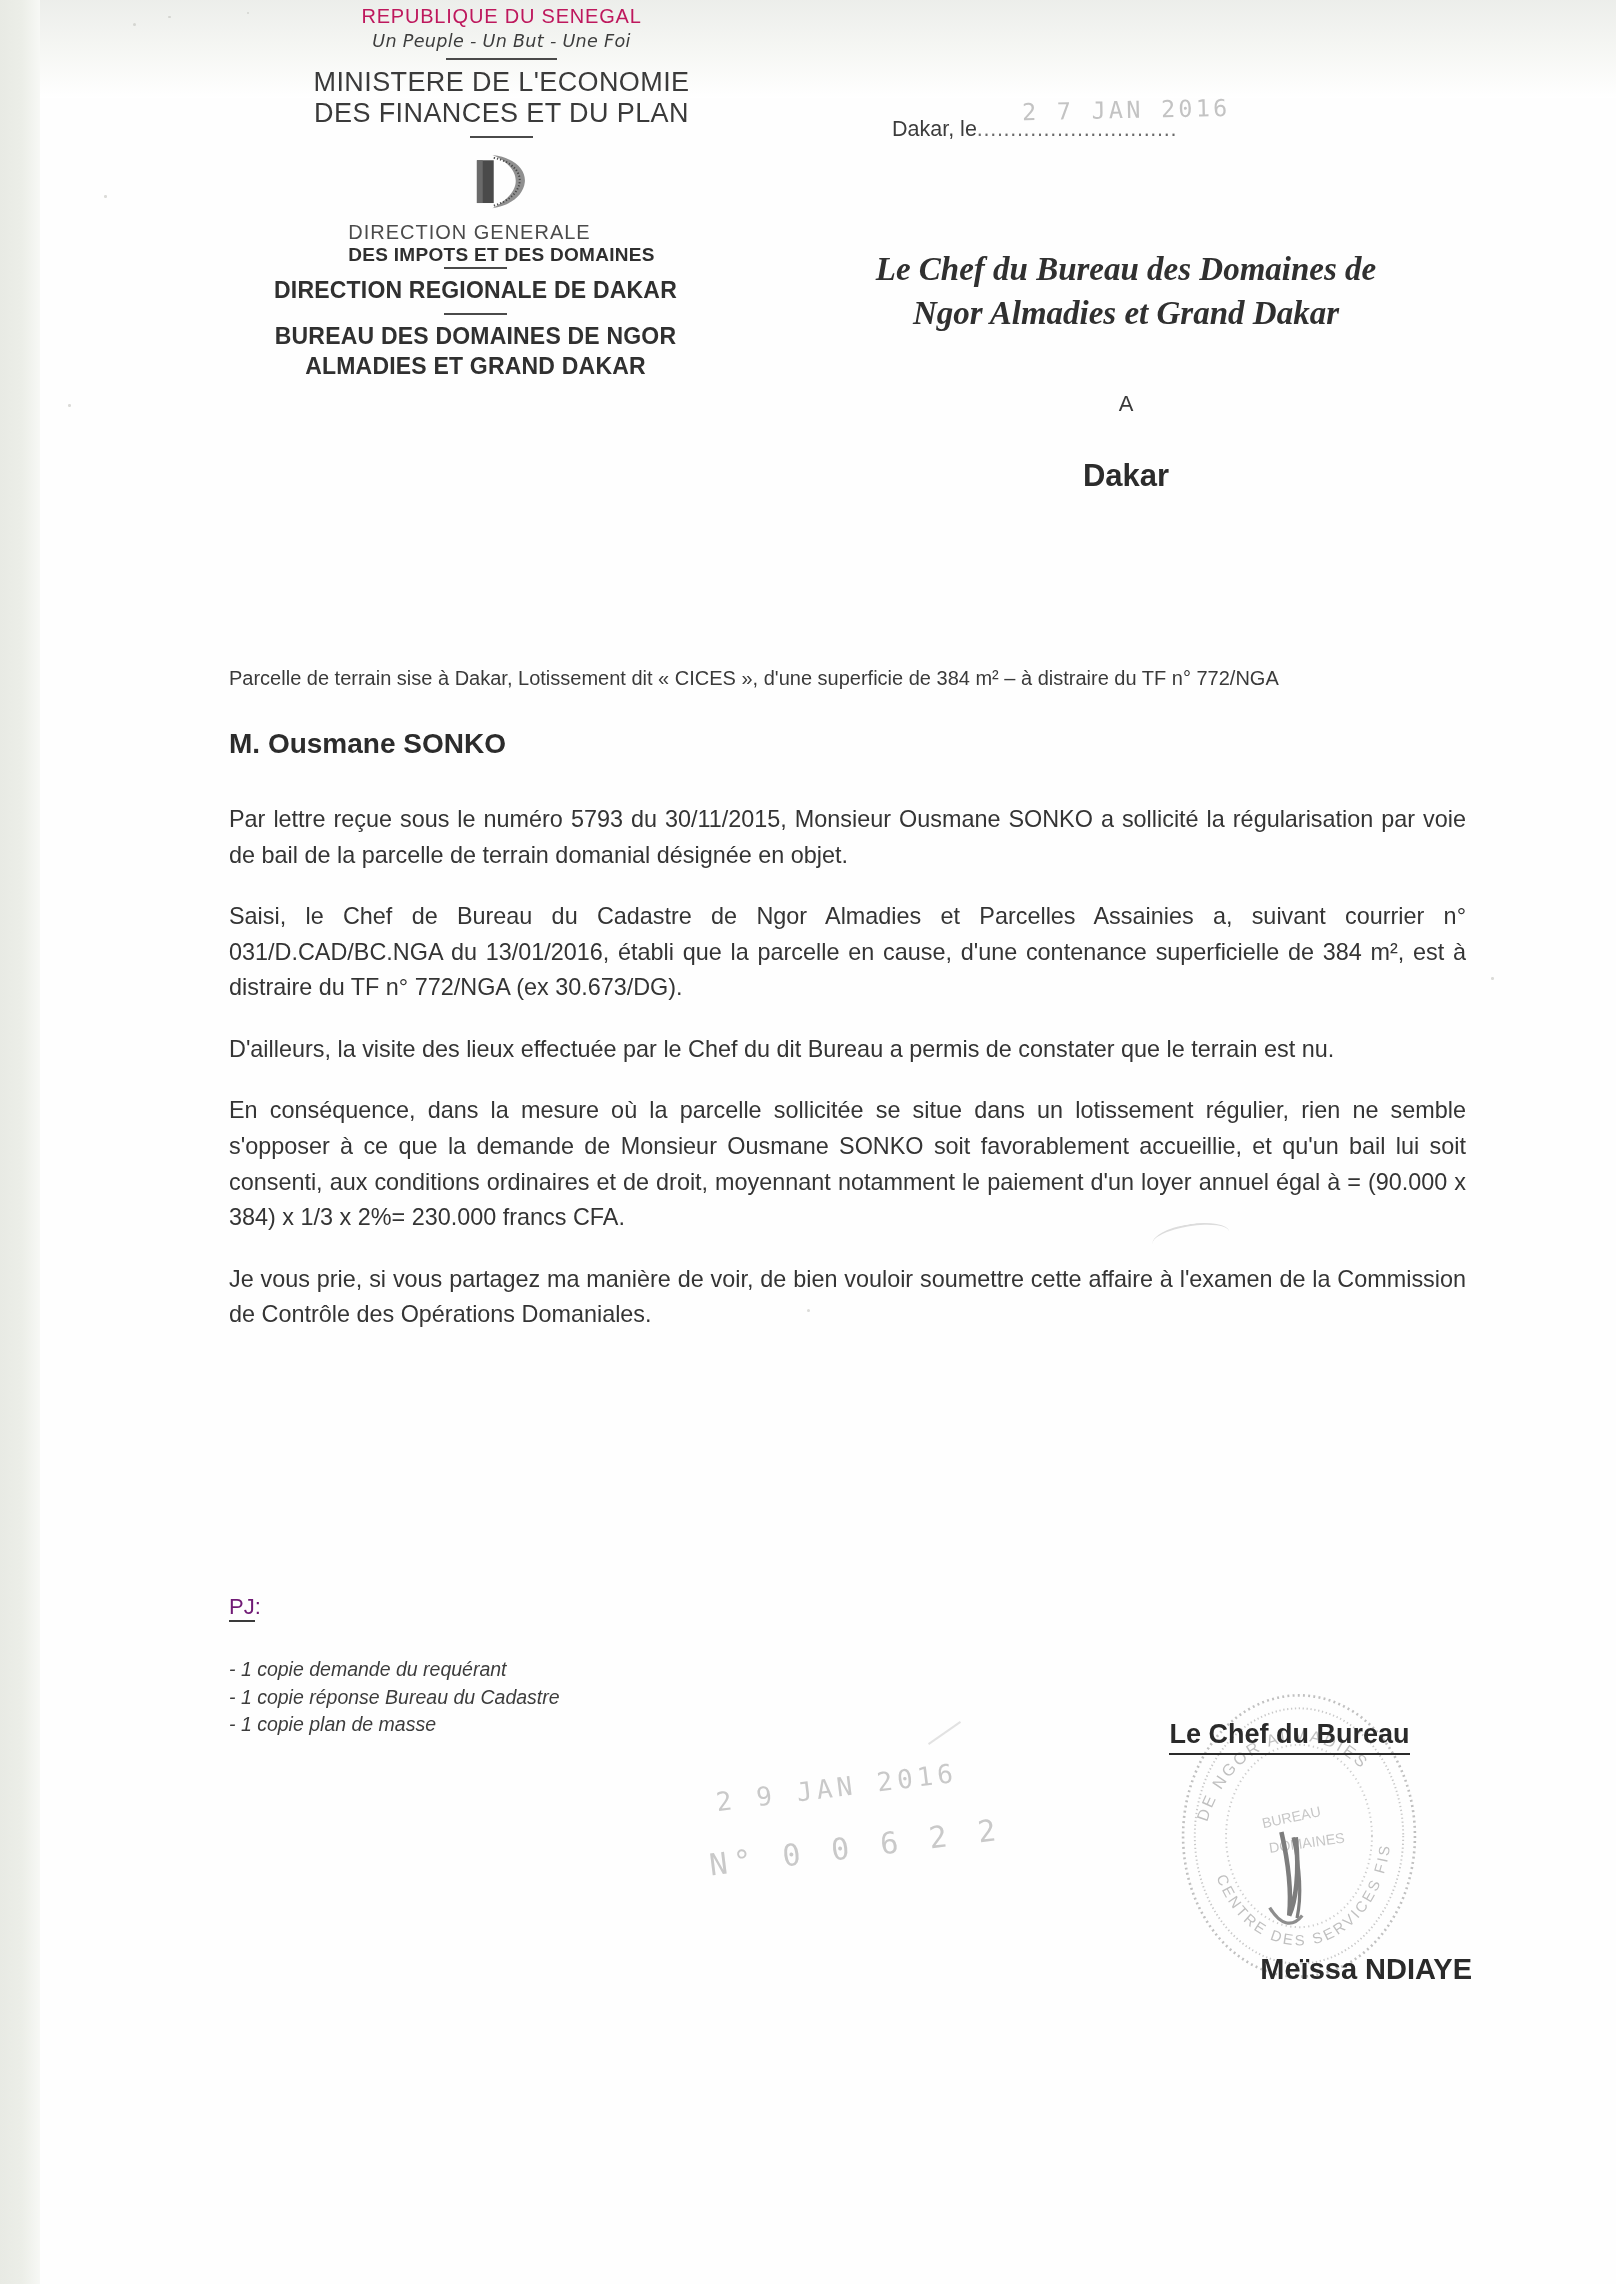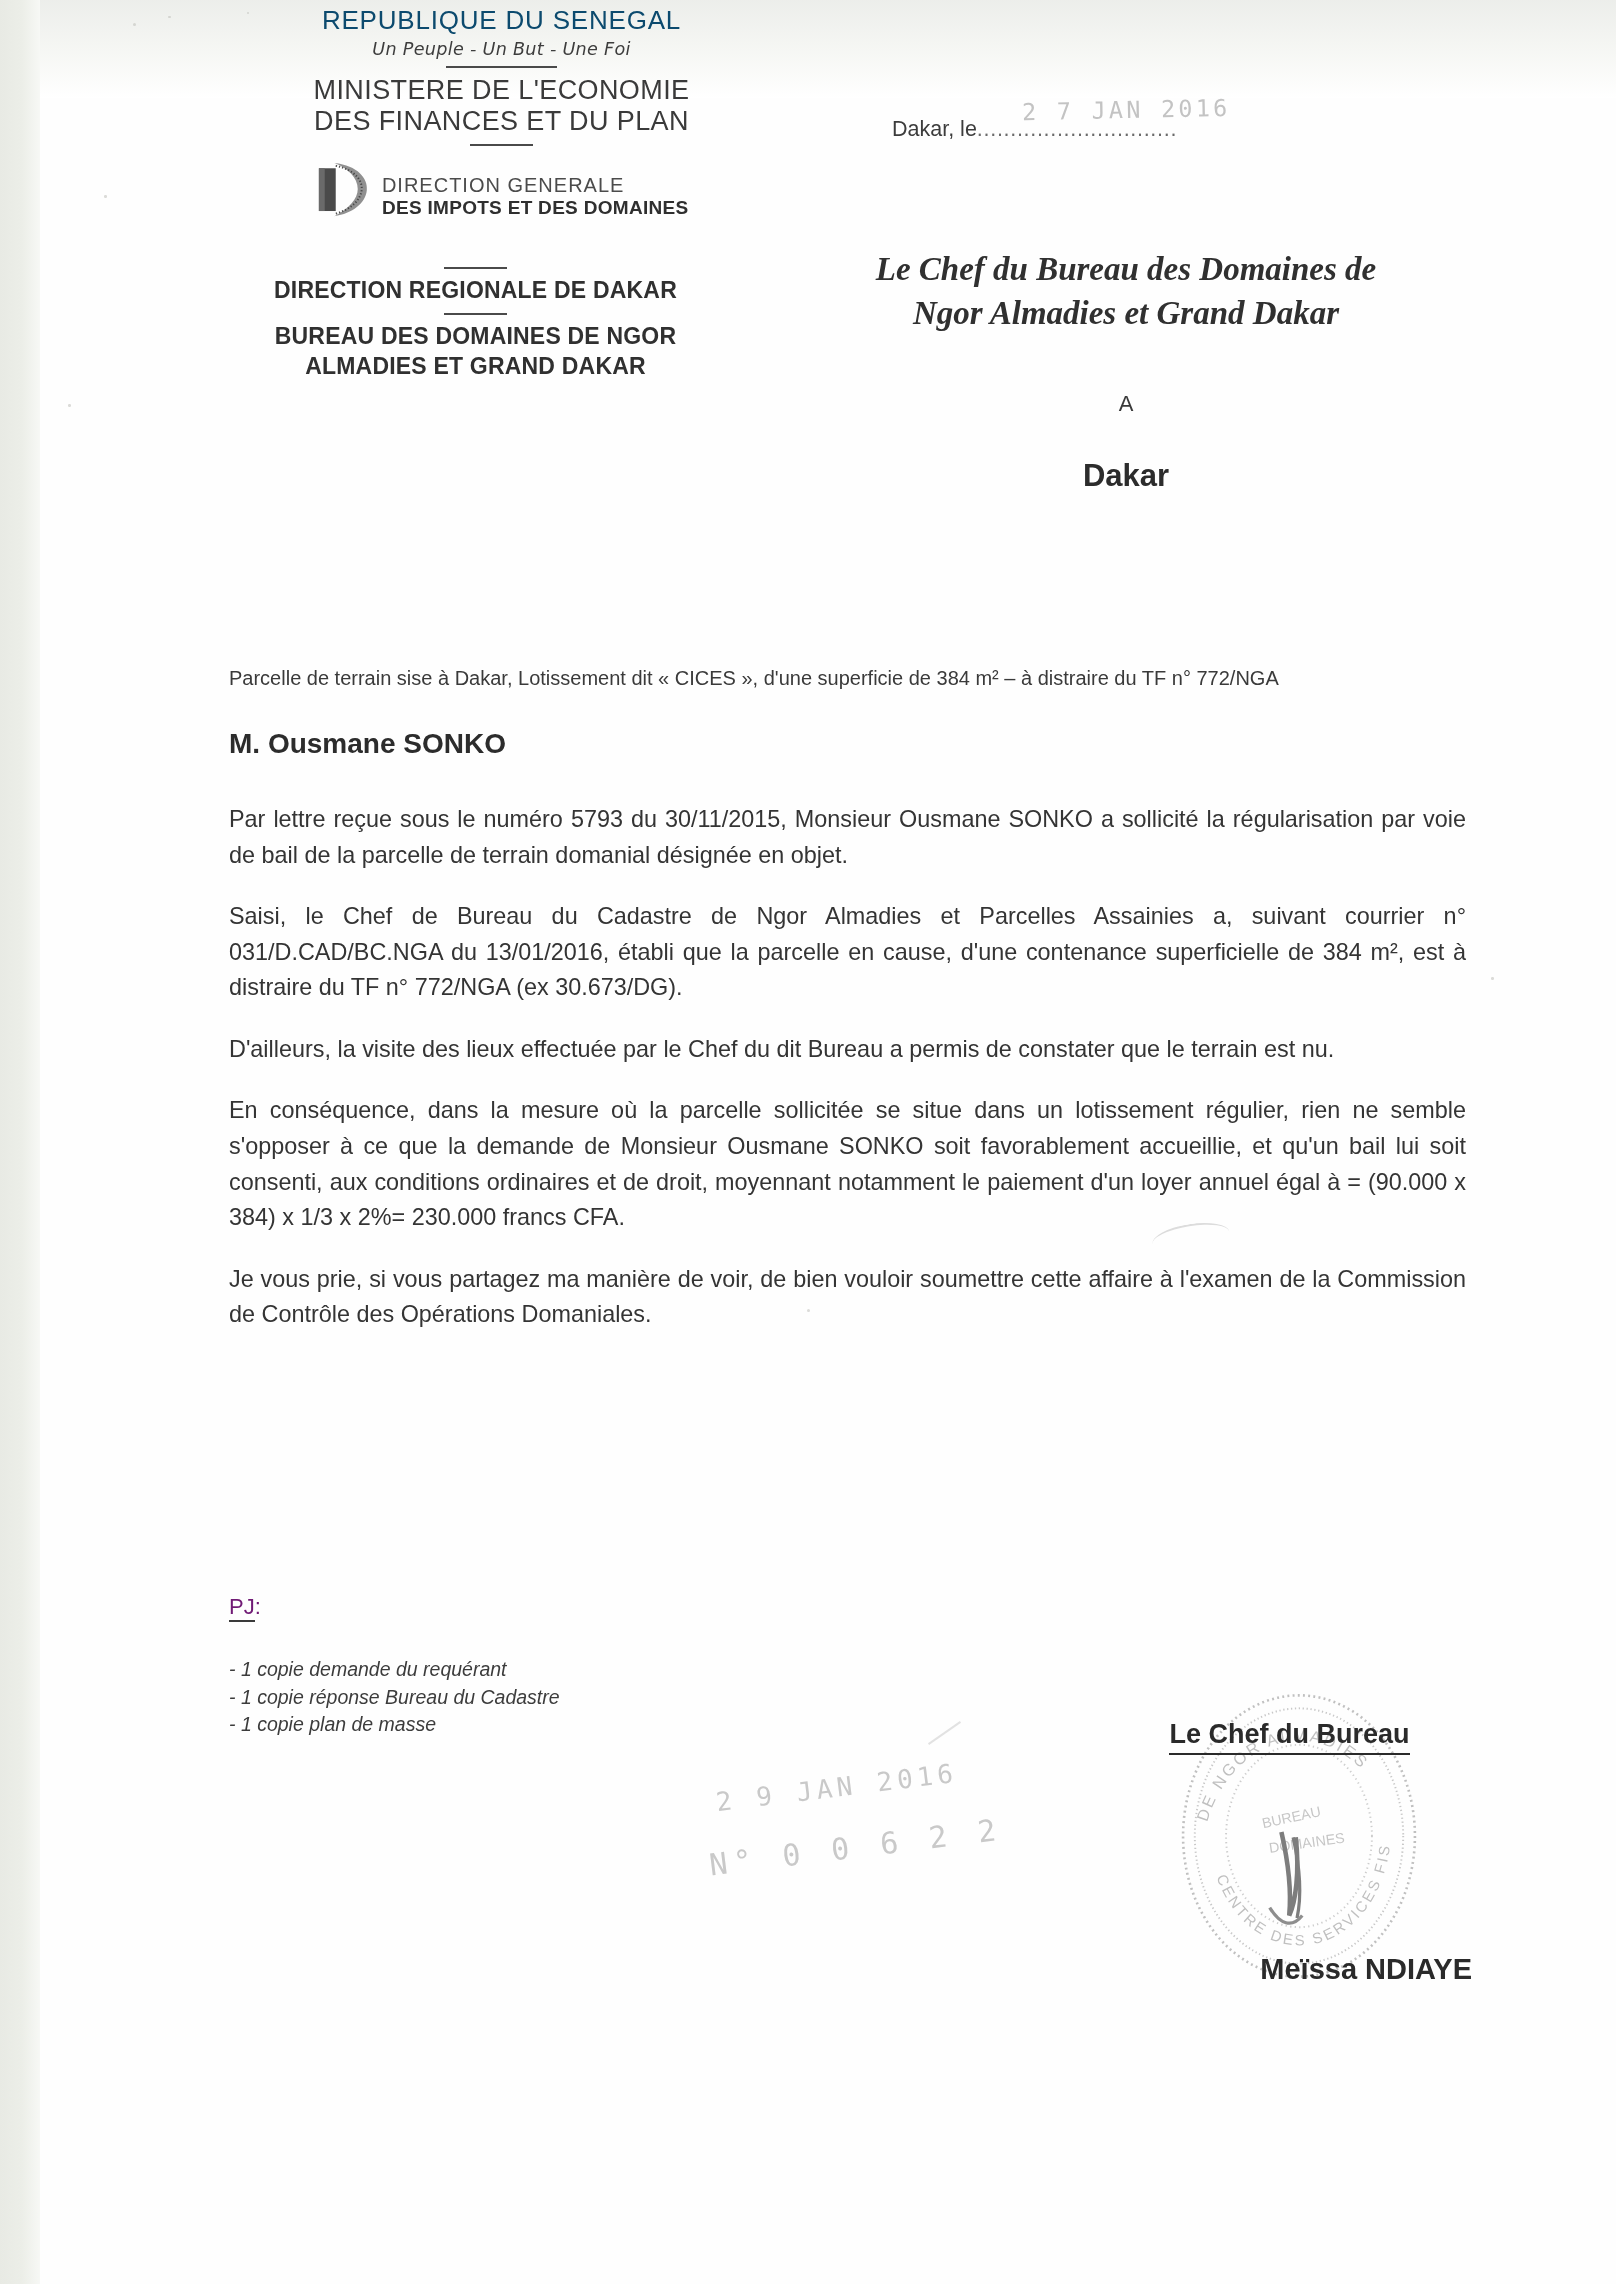--- a/index.html
+++ b/index.html
@@ -36,23 +36,23 @@
   .speck { position:absolute; background:#b9b9b4; border-radius:50%; opacity:.5; }
 
   
   .hdr {
     position: absolute;
     left: 215px; top: 5.2px;
     width: 573px;
     text-align: center;
   }
   .hdr-republique {
-    font-size: 26px;
+    font-size: 20px;
     letter-spacing: 0.8px;
-    color: #0c4a6e;
+    color: #be185d;
     white-space: nowrap;
   }
   .hdr-devise {
     font-family: "DejaVu Sans", sans-serif;
     font-style: italic;
     font-size: 17.6px;
     margin-top: 2.6px;
     color: #3d3d3d;
     letter-spacing: 0.3px;
   }
@@ -64,24 +64,25 @@
   }
   .rule.short { width: 63px; height: 2px; }
   .hdr-ministere {
     font-size: 27px;
     line-height: 1.14;
     letter-spacing: 0.4px;
     color: #3a3a3a;
   }
   .logo-row {
     display: flex;
-    align-items: flex-end;
+    align-items: center;
     justify-content: center;
     gap: 10.4px;
     margin-top: 13px;
+    flex-direction: column;
   }
   .logo-mark { width: 57px; height: 60px; flex: none; }
   .logo-text { text-align: left; }
   .logo-l1 {
     font-size: 20px;
     letter-spacing: 1px;
     color: #4b4b4b;
   }
   .logo-l2 {
     font-size: 19px;

